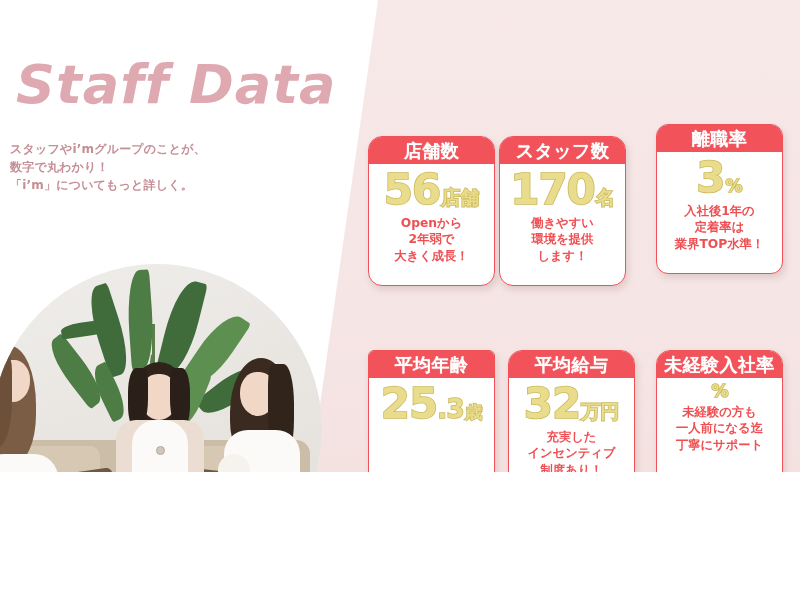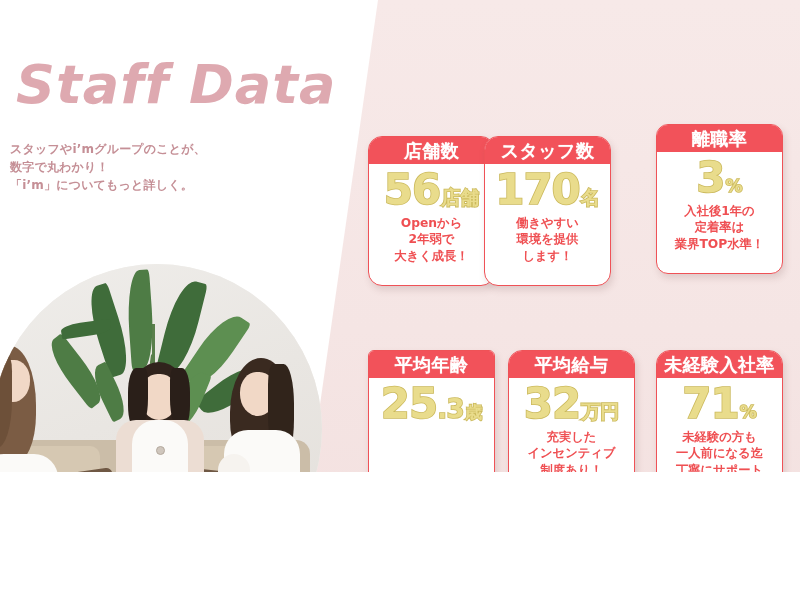--- a/index.html
+++ b/index.html
@@ -220,21 +220,21 @@
       </div>
       <div class="card-num">
         <span class="n-main">56</span>
         <span class="n-unit">店舗</span>
       </div>
       <div class="card-desc">Openから
 2年弱で
 大きく成長！</div>
     </div>
 
-    <div class="card" style="left:484px; top:136px;">
+    <div class="card" style="left:499px; top:136px;">
       <div class="card-head">
         <span class="htxt">スタッフ数</span>
       </div>
       <div class="card-num">
         <span class="n-main">170</span>
         <span class="n-unit">名</span>
       </div>
       <div class="card-desc">働きやすい
 環境を提供
 します！</div>
@@ -275,21 +275,20 @@
       <div class="card-desc">充実した
 インセンティブ
 制度あり！</div>
     </div>
 
     <div class="card" style="left:656px; top:350px;">
       <div class="card-head">
         <span class="htxt">未経験入社率</span>
       </div>
       <div class="card-num">
-        <span class="n-main">71</span>
         <span class="n-unit small">%</span>
       </div>
       <div class="card-desc">未経験の方も
 一人前になる迄
 丁寧にサポート</div>
     </div>
 
   </div>
 </div>
 

